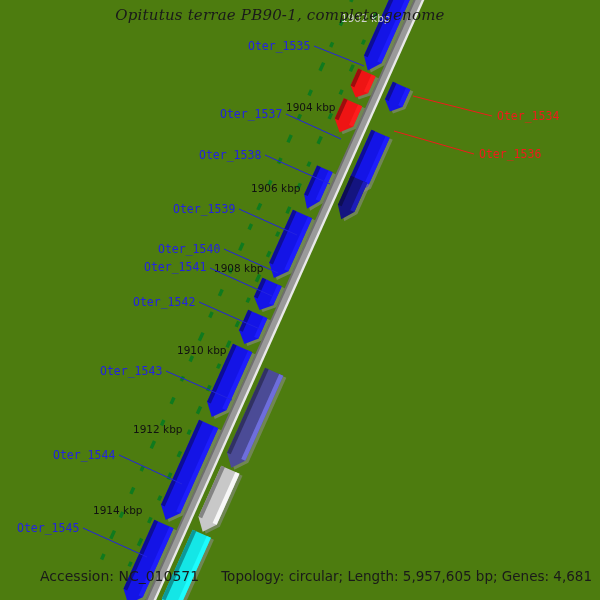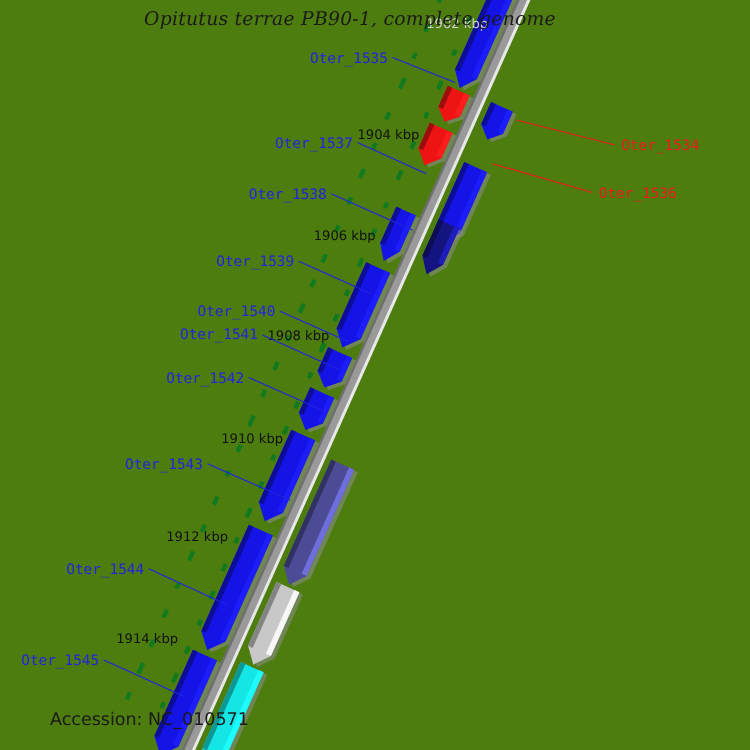--- a/index.html
+++ b/index.html
@@ -239,14 +239,15 @@
         <text x="100" y="375" class="glabel-f">Oter_1543</text>
         <text x="53" y="459" class="glabel-f">Oter_1544</text>
         <text x="17" y="532" class="glabel-f">Oter_1545</text>
         <text x="497" y="120" class="glabel-r">Oter_1534</text>
         <text x="479" y="158" class="glabel-r">Oter_1536</text>
       </g>
   </svg>
 
   <div id="title">Opitutus terrae PB90-1, complete genome</div>
   <div id="accession">Accession: NC_010571</div>
+  <div id="stats">Topology: circular; Length: 5,957,605 bp; Genes: 4,681</div>
 
 </div>
 
 </body></html>

